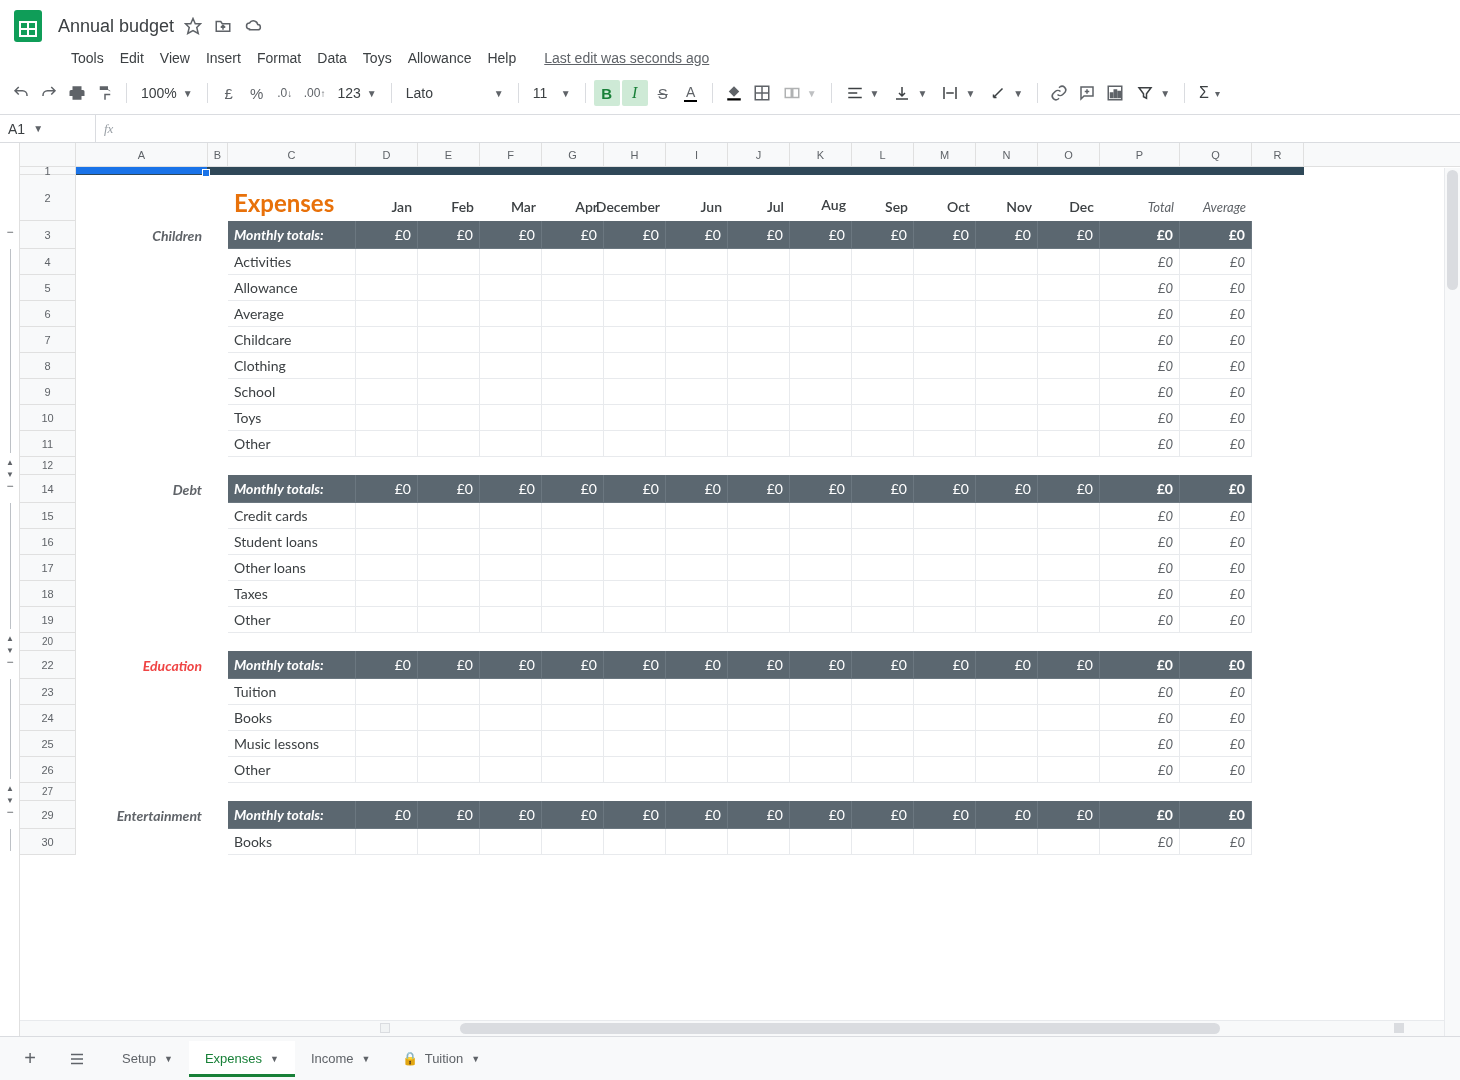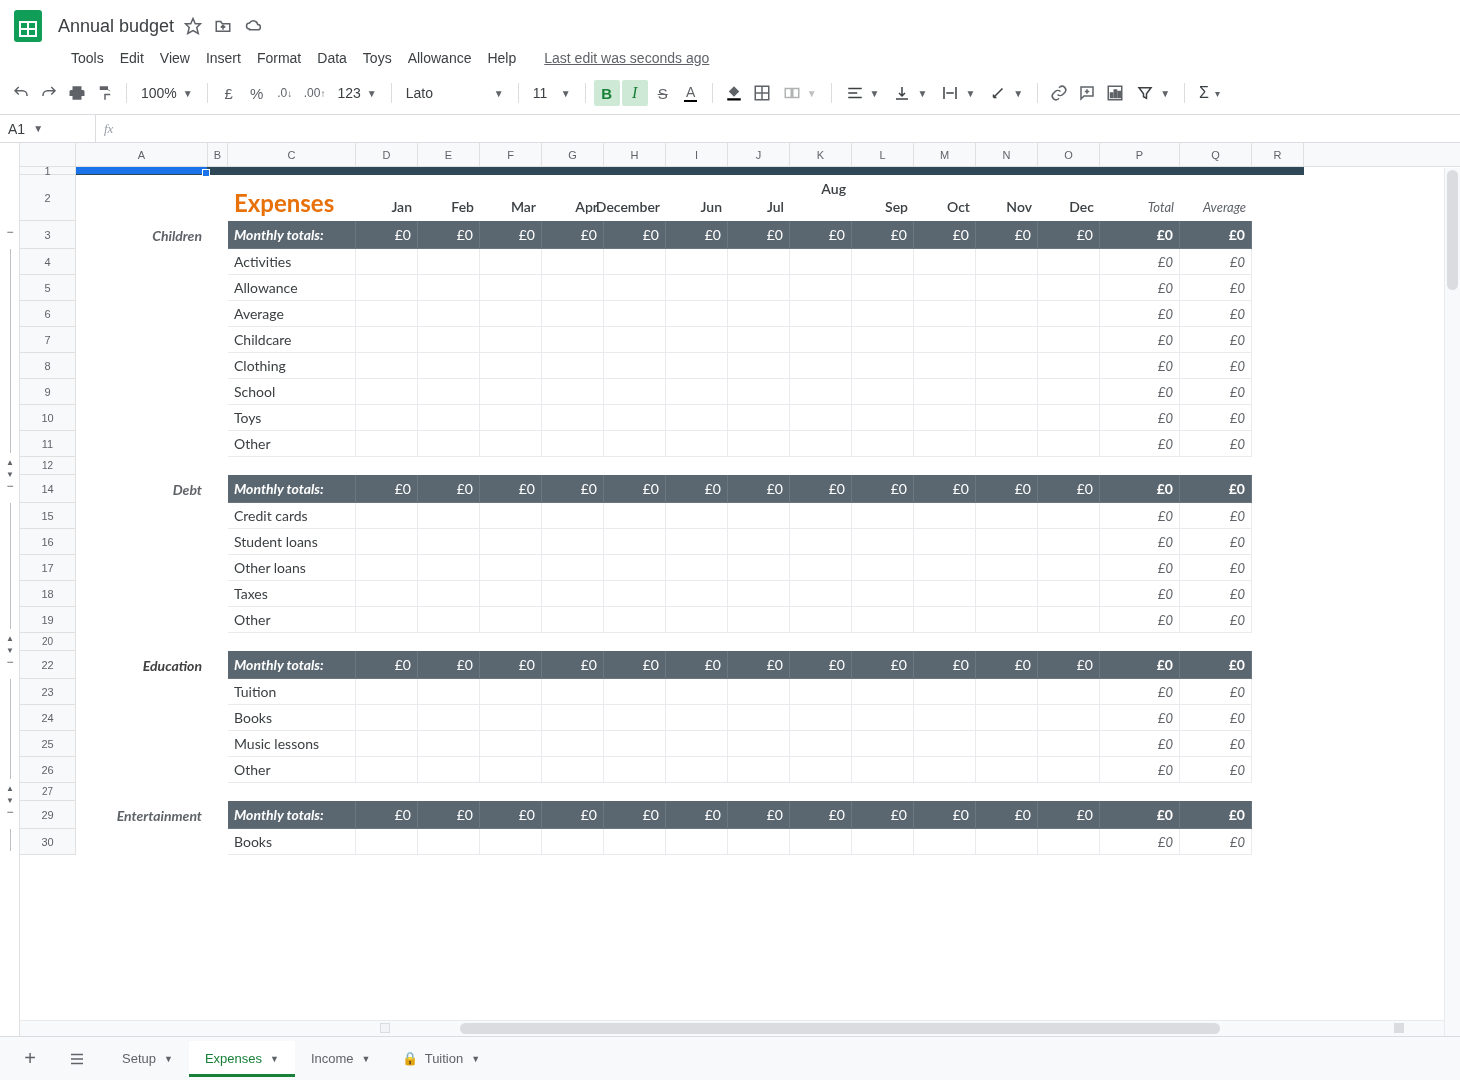--- a/index.html
+++ b/index.html
@@ -324,21 +324,21 @@
         <div class="cell" style="width:132px;border:none"></div>
         <div class="cell" style="width:20px;border:none"></div>
         <div class="cell expenses-label" style="width:128px;border:none;align-items:flex-end;padding-bottom:4px">Expenses</div>
         <div class="cell month-hdr" style="width:62px;border:none;align-items:flex-end;padding-bottom:6px">Jan</div>
         <div class="cell month-hdr" style="width:62px;border:none;align-items:flex-end;padding-bottom:6px">Feb</div>
         <div class="cell month-hdr" style="width:62px;border:none;align-items:flex-end;padding-bottom:6px">Mar</div>
         <div class="cell month-hdr" style="width:62px;border:none;align-items:flex-end;padding-bottom:6px">Apr</div>
         <div class="cell month-hdr" style="width:62px;border:none;align-items:flex-end;padding-bottom:6px">December</div>
         <div class="cell month-hdr" style="width:62px;border:none;align-items:flex-end;padding-bottom:6px">Jun</div>
         <div class="cell month-hdr" style="width:62px;border:none;align-items:flex-end;padding-bottom:6px">Jul</div>
-        <div class="cell month-hdr" style="width:62px;border:none;align-items:flex-end;padding-bottom:24px">Aug</div>
+        <div class="cell month-hdr" style="width:62px;border:none;align-items:flex-end;padding-bottom:8px">Aug</div>
         <div class="cell month-hdr" style="width:62px;border:none;align-items:flex-end;padding-bottom:6px">Sep</div>
         <div class="cell month-hdr" style="width:62px;border:none;align-items:flex-end;padding-bottom:6px">Oct</div>
         <div class="cell month-hdr" style="width:62px;border:none;align-items:flex-end;padding-bottom:6px">Nov</div>
         <div class="cell month-hdr" style="width:62px;border:none;align-items:flex-end;padding-bottom:6px">Dec</div>
         <div class="cell total-hdr" style="width:80px;border:none;align-items:flex-end;padding-bottom:6px">Total</div>
         <div class="cell total-hdr" style="width:72px;border:none;align-items:flex-end;padding-bottom:6px">Average</div>
         <div class="cell" style="width:52px;border:none"></div>
       </div>
       <div class="row monthly-row" style="height: 28px;">
         <div class="rh">3</div>
@@ -692,21 +692,21 @@
         <div class="cell" style="width:62px;border:none"></div>
         <div class="cell" style="width:62px;border:none"></div>
         <div class="cell" style="width:62px;border:none"></div>
         <div class="cell" style="width:62px;border:none"></div>
         <div class="cell" style="width:80px;border:none"></div>
         <div class="cell" style="width:72px;border:none"></div>
         <div class="cell" style="width:52px;border:none"></div>
       </div>
       <div class="row monthly-row" style="height: 28px;">
         <div class="rh">22</div>
-        <div class="cell cat-label" style="width:132px;border:none;background:transparent;color:#404040">Education</div>
+        <div class="cell cat-label" style="width:132px;border:none;background:transparent;color:#ef4444">Education</div>
         <div class="cell" style="width:20px;border:none;background:transparent"></div>
         <div class="cell first" style="width:128px">Monthly totals:</div>
         <div class="cell val" style="width:62px">£0</div>
         <div class="cell val" style="width:62px">£0</div>
         <div class="cell val" style="width:62px">£0</div>
         <div class="cell val" style="width:62px">£0</div>
         <div class="cell val" style="width:62px">£0</div>
         <div class="cell val" style="width:62px">£0</div>
         <div class="cell val" style="width:62px">£0</div>
         <div class="cell val" style="width:62px">£0</div>

